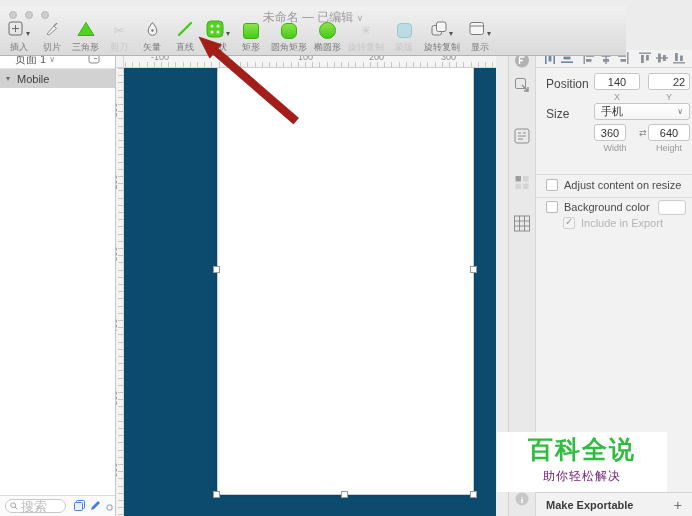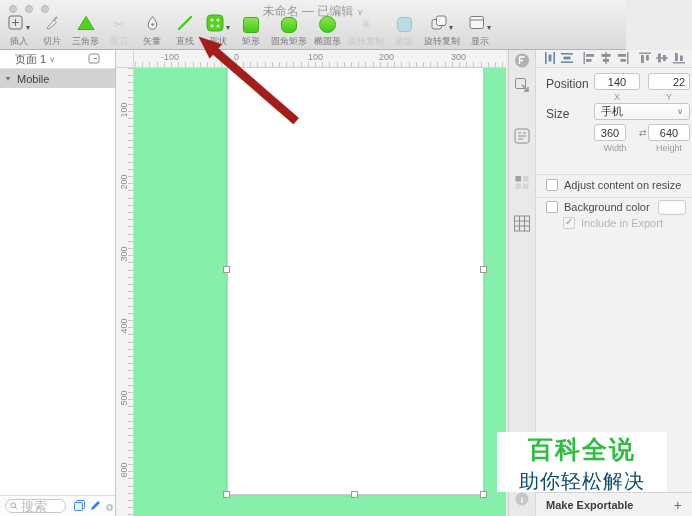--- a/index.html
+++ b/index.html
@@ -1,21 +1,21 @@
 <!DOCTYPE html>
 <html><head>
 <meta charset="utf-8">
 <style>
   * { margin:0; padding:0; box-sizing:border-box; }
   html,body { width:692px; height:516px; overflow:hidden; }
   body { font-family:"Liberation Sans","DejaVu Sans",sans-serif; }
   .app { position:relative; width:692px; height:516px; background:#ececec; overflow:hidden; }
 
   
-  .topbar { position:absolute; left:0; top:0; width:626px; height:50px;
+  .topbar { position:absolute; left:0; top:6px; width:626px; height:50px;
     background:linear-gradient(#f1f1f1,#dadada); border-bottom:1px solid #b3b3b3; z-index:5; }
   .traffic { position:absolute; top:5px; left:9px; display:flex; gap:8px; }
   .traffic span { width:8px; height:8px; border-radius:50%; background:#cdcdcd; border:1px solid #b9b9b9; }
   .win-title { position:absolute; top:3px; left:0; width:100%; text-align:center;
     font-size:12px; color:#9a9a9a; }
   .win-title .caret { font-size:9px; color:#aaa; }
   .toolbar { position:absolute; left:6px; top:15px; display:flex; align-items:flex-start; }
   .tb-item { display:flex; flex-direction:column; align-items:center; margin-right:7px; min-width:26px; }
   .tb-icon { height:19px; display:flex; align-items:center; justify-content:center; }
   .tb-label { font-size:9px; color:#7d7d7d; margin-top:1px; white-space:nowrap; }
@@ -39,21 +39,21 @@
   .layer-row .tri { font-size:8px; color:#6d6d6d; margin-right:7px; }
   .side-bottom { position:absolute; bottom:0; left:0; width:100%; height:21px; border-top:1px solid #dcdcdc;
     display:flex; align-items:center; padding:0 5px; background:#fbfbfb; }
   .searchbox { width:64px; height:14px; border:1px solid #c9c9c9; border-radius:8px; background:#fff;
     display:flex; align-items:center; padding:0 4px; }
   .searchbox input { border:none; outline:none; width:40px; font-size:13px; color:#555; background:transparent; }
   .searchbox input::placeholder { color:#b9b9b9; }
   .blue-icons { display:flex; align-items:center; margin-left:8px; gap:5px; }
 
   
-  .canvas { position:absolute; left:115px; top:50px; width:391px; height:466px; background:#86efac; z-index:1; }
+  .canvas { position:absolute; left:105px; top:50px; width:391px; height:466px; background:#0c4a6e; z-index:1; }
   .hruler { position:absolute; left:19px; top:0; right:0; height:18px; background:#f4f4f4;
     border-bottom:1px solid #d6d6d6; }
   .hruler .ticks { position:absolute; left:0; bottom:0; width:100%; height:5px;
     background:repeating-linear-gradient(to right,#c7c7c7 0 1px,transparent 1px 7.2px); background-position-x:1px; }
   .hruler .lbl { position:absolute; top:2px; font-size:9px; color:#8c8c8c; }
   .corner { position:absolute; left:0; top:0; width:19px; height:18px; background:#f4f4f4;
     border-bottom:1px solid #d6d6d6; border-right:1px solid #d6d6d6; }
   .vruler { position:absolute; left:0; top:18px; width:19px; bottom:0; background:#f4f4f4;
     border-right:1px solid #d6d6d6; }
   .vruler .ticks { position:absolute; right:0; top:0; height:100%; width:5px;
@@ -95,21 +95,21 @@
     background:#fff; box-shadow:inset 0 0 2px rgba(0,0,0,.06); }
   .insp-bottom { position:absolute; left:0; bottom:0; width:100%; height:24px; border-top:1px solid #d4d4d4;
     display:flex; align-items:center; padding:0 10px; background:#f2f2f2; }
   .insp-bottom .me-label { font-size:11px; color:#3c3c3c; font-weight:bold; }
   .insp-bottom .plus { margin-left:auto; font-size:14px; color:#6d6d6d; }
 
   
   .watermark { position:absolute; left:497px; top:432px; width:170px; height:60px; background:#ffffff;
     z-index:40; text-align:center; }
   .wm-title { font-size:25px; font-weight:bold; color:#2ebd3f; letter-spacing:2px; margin-top:1px; }
-  .wm-sub { font-size:20px; color:#0c4a6e; letter-spacing:1px; margin-top:2px; }
+  .wm-sub { font-size:12px; color:#701a75; letter-spacing:1px; margin-top:2px; }
 
   
   .arrow-overlay { position:absolute; left:0; top:0; width:692px; height:516px; z-index:60; pointer-events:none; }
 </style>
 </head>
 <body>
 
 <div class="app">
 
   <div class="topbar">

